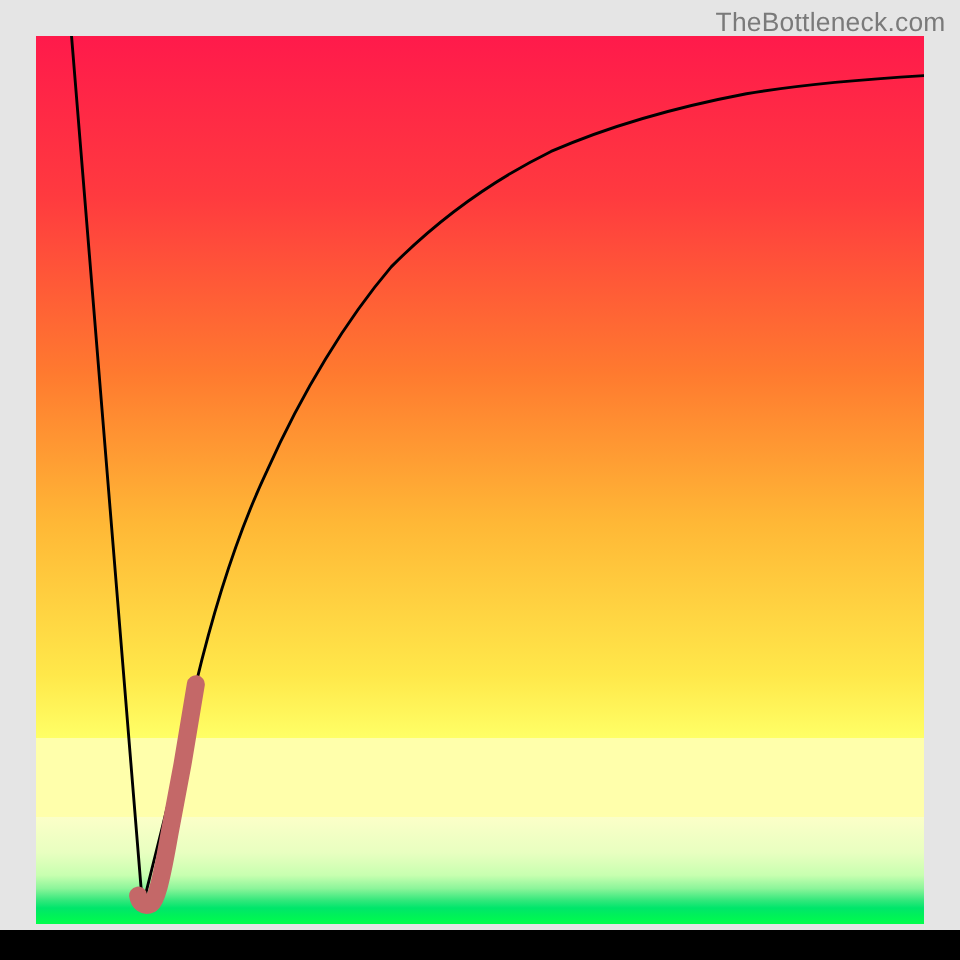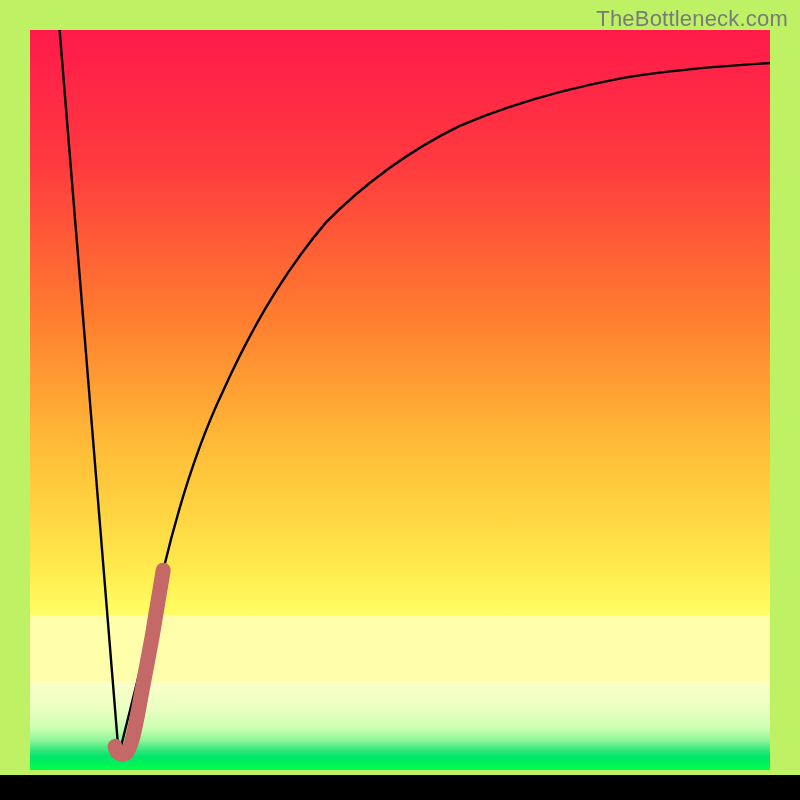--- a/index.html
+++ b/index.html
@@ -7,21 +7,21 @@
     padding: 0;
     width: 800px;
     height: 800px;
     background: #000;
     font-family: Arial, Helvetica, sans-serif;
   }
   .frame {
     position: relative;
     width: 800px;
     height: 775px;
-    background: #bef264;
+    background: #e5e5e5;
   }
   .plot-area {
     position: absolute;
     left: 30px;
     top: 30px;
     width: 740px;
     height: 740px;
     overflow: hidden;
   }
   .gradient-bg {

